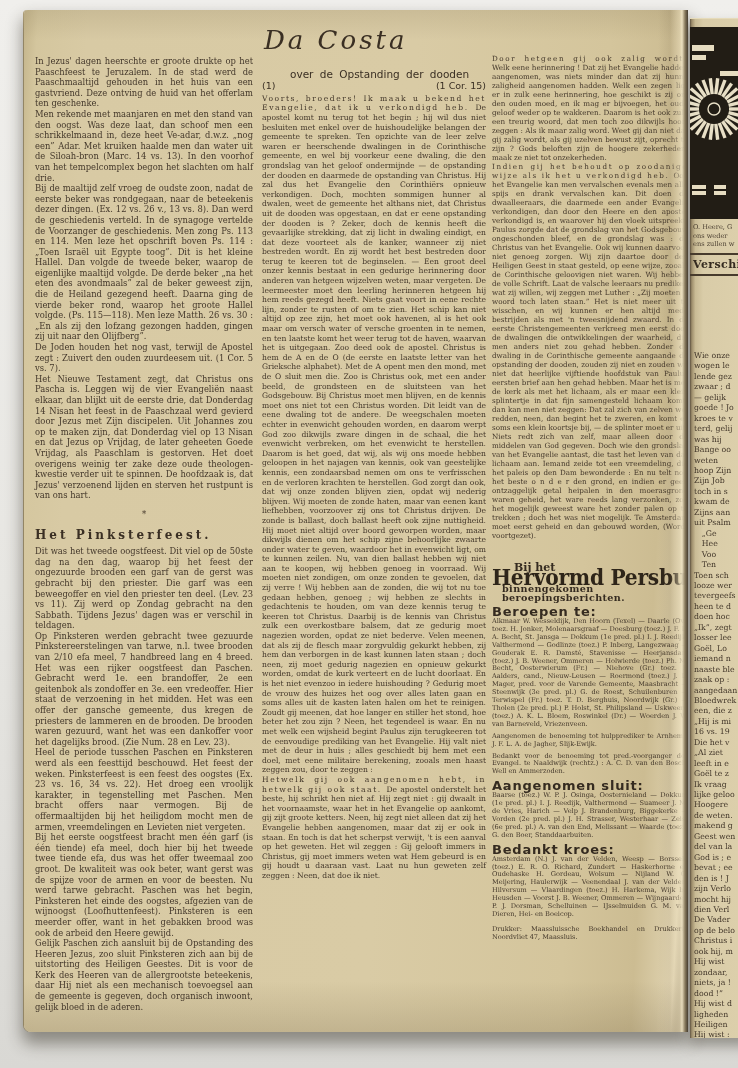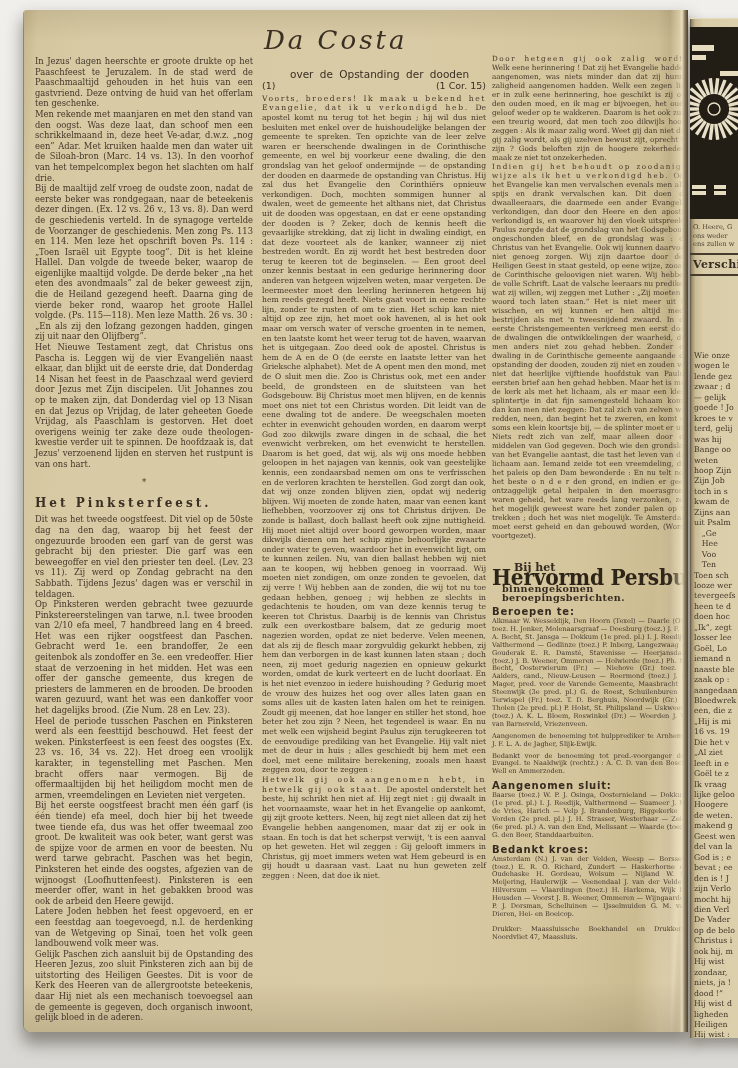--- a/index.html
+++ b/index.html
@@ -31,21 +31,21 @@
     padding-left:28px;color:#3a2f23;margin-bottom:2px;margin-top:24px;}
   .dc-ref{display:flex;justify-content:space-between;font-family:"DejaVu Sans",sans-serif;
     font-size:9.5px;margin-bottom:3px;color:#3a2f23;}
   
   .persbureau{margin-top:23px;}
   .pb-pre{font-size:11px;font-weight:bold;padding-left:22px;color:#352b20;}
   .pb-title{font-size:21.5px;font-weight:bold;margin:1px 0 2px 0;color:#2e2519;
     transform:scaleX(.94);transform-origin:left;white-space:nowrap;letter-spacing:-.3px;}
   .pb-sub{font-size:9.6px;font-weight:bold;letter-spacing:.4px;padding-left:10px;
     color:#352b20;margin-bottom:5px;}
-  .pb-h{font-family:"DejaVu Sans",sans-serif;font-size:10px;font-weight:bold;
+  .pb-h{font-family:"DejaVu Sans",sans-serif;font-size:13px;font-weight:bold;
     letter-spacing:.8px;margin:5px 0 2px 0;color:#352b20;}
   .pb-list,.pb-note,.pb-printer{font-size:6.6px !important;line-height:7.9px !important;}
   .pb-note{margin:4px 0 0 0 !important;}
   .pb-printer{margin-top:7px !important;}
   
   .fold-shade{position:absolute;top:0;right:0;width:30px;height:100%;z-index:5;pointer-events:none;
     background:linear-gradient(90deg,rgba(90,75,50,0) 0%,rgba(90,75,50,.10) 40%,rgba(235,222,188,.55) 72%,rgba(240,229,198,.9) 80%,#8a7c5f 90%,#453c2f 100%);}
   
   .right-page{
     position:absolute;left:690px;top:18px;width:60px;height:1019px;overflow:hidden;
@@ -65,30 +65,30 @@
 </head>
 <body>
 
 <div class="main-page">
 
   <div class="col col1">
     <div>
         <p>In Jezus' dagen heerschte er groote drukte op het Paaschfeest te Jeruzalem. In de stad werd de Paaschmaaltijd gehouden in het huis van een gastvriend. Deze ontving de huid van het offerlam ten geschenke.</p>
         <p>Men rekende met maanjaren en met den stand van den oogst. Was deze laat, dan schoof men een schrikkelmaand in, deze heet Ve-adar, d.w.z. „nog een” Adar. Met kruiken haalde men dan water uit de Siloah-bron (Marc. 14 vs. 13). In den voorhof van het tempelcomplex begon het slachten om half drie.</p>
         <p>Bij de maaltijd zelf vroeg de oudste zoon, nadat de eerste beker was rondgegaan, naar de beteekenis dezer dingen. (Ex. 12 vs. 26 v., 13 vs. 8). Dan werd de geschiedenis verteld. In de synagoge vertelde de Voorzanger de geschiedenis. Men zong Ps. 113 en 114. Men leze het opschrift boven Ps. 114 : „Toen Israël uit Egypte toog”. Dit is het kleine Hallel. Dan volgde de tweede beker, waarop de eigenlijke maaltijd volgde. De derde beker „na het eten des avondmaals” zal de beker geweest zijn, die de Heiland gezegend heeft. Daarna ging de vierde beker rond, waarop het groote Hallel volgde. (Ps. 115—118). Men leze Matth. 26 vs. 30 : „En als zij den lofzang gezongen hadden, gingen zij uit naar den Olijfberg”.</p>
+        <p>De Joden houden het nog vast, terwijl de Apostel zegt : Zuivert den ouden zuurdeesem uit. (1 Cor. 5 vs. 7).</p>
         <p>Het Nieuwe Testament zegt, dat Christus ons Pascha is. Leggen wij de vier Evangeliën naast elkaar, dan blijkt uit de eerste drie, dat Donderdag 14 Nisan het feest in de Paaschzaal werd gevierd door Jezus met Zijn discipelen. Uit Johannes zou op te maken zijn, dat Donderdag viel op 13 Nisan en dat Jezus op Vrijdag, de later geheeten Goede Vrijdag, als Paaschlam is gestorven. Het doet overigens weinig ter zake deze oude theologen-kwestie verder uit te spinnen. De hoofdzaak is, dat Jezus' verzoenend lijden en sterven het rustpunt is van ons hart.</p>
       </div>
     <div class="sep-star">*</div>
     <h3 class="spaced-head">Het Pinksterfeest.</h3>
     <div>
         <p>Dit was het tweede oogstfeest. Dit viel op de 50ste dag na den dag, waarop bij het feest der ongezuurde brooden een garf van de gerst was gebracht bij den priester. Die garf was een beweegoffer en viel den priester ten deel. (Lev. 23 vs 11). Zij werd op Zondag gebracht na den Sabbath. Tijdens Jezus' dagen was er verschil in teldagen.</p>
         <p>Op Pinksteren werden gebracht twee gezuurde Pinkstereerstelingen van tarwe, n.l. twee brooden van 2/10 efa meel, 7 handbreed lang en 4 breed. Het was een rijker oogstfeest dan Paschen. Gebracht werd 1e. een brandoffer, 2e een geitenbok als zondoffer en 3e. een vredeoffer. Hier staat de verzoening in het midden. Het was een offer der gansche gemeente, dus kregen de priesters de lammeren en de brooden. De brooden waren gezuurd, want het was een dankoffer voor het dagelijks brood. (Zie Num. 28 en Lev. 23).</p>
         <p>Heel de periode tusschen Paschen en Pinksteren werd als een feesttijd beschouwd. Het feest der weken. Pinksterfeest is een feest des oogstes (Ex. 23 vs. 16, 34 vs. 22). Het droeg een vroolijk karakter, in tegenstelling met Paschen. Men bracht offers naar vermogen. Bij de offermaaltijden bij het heiligdom mocht men de armen, vreemdelingen en Levieten niet vergeten.</p>
         <p>Bij het eerste oogstfeest bracht men één garf (is één tiende) efa meel, doch hier bij het tweede twee tiende efa, dus was het offer tweemaal zoo groot. De kwaliteit was ook beter, want gerst was de spijze voor de armen en voor de beesten. Nu werd tarwe gebracht. Paschen was het begin, Pinksteren het einde des oogstes, afgezien van de wijnoogst (Loofhuttenfeest). Pinksteren is een meerder offer, want in het gebakken brood was ook de arbeid den Heere gewijd.</p>
-        <p>Latere Joden hebben het feest opgevoerd, en er een feestdag aan toegevoegd, n.l. de herdenking van de Wetgeving op Sinaï, toen het volk geen landbouwend volk meer was.</p>
         <p>Gelijk Paschen zich aansluit bij de Opstanding des Heeren Jezus, zoo sluit Pinksteren zich aan bij de uitstorting des Heiligen Geestes. Dit is voor de Kerk des Heeren van de allergrootste beteekenis, daar Hij niet als een mechanisch toevoegsel aan de gemeente is gegeven, doch organisch inwoont, gelijk bloed in de aderen.</p>
       </div>
 
   </div>
 
   <div class="col col2">
     <h1 class="dacosta">Da Costa</h1>
     <div class="dc-sub">over de Opstanding der dooden</div>
     <div class="dc-ref">
       <span>(1)</span>

